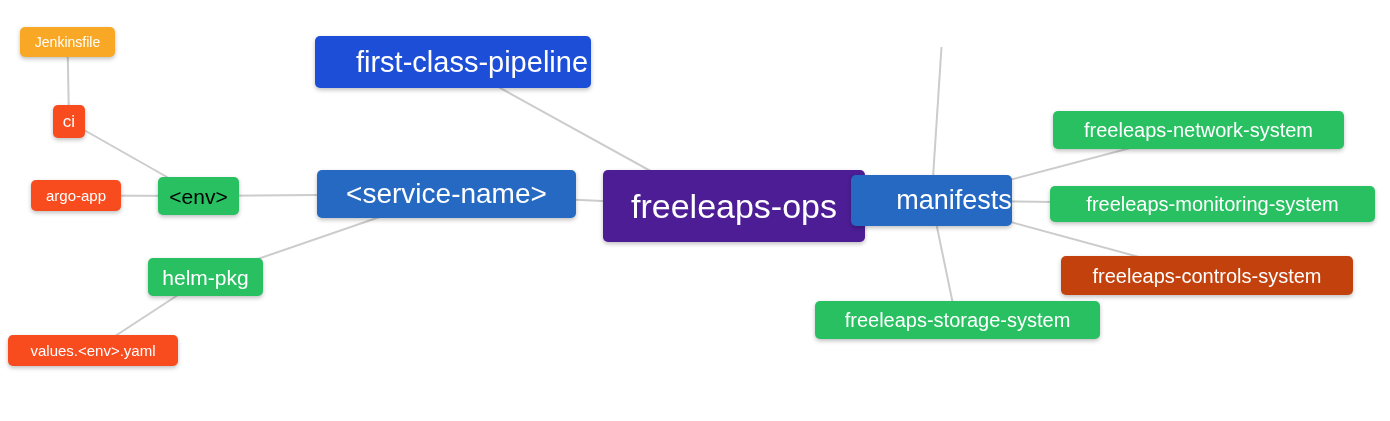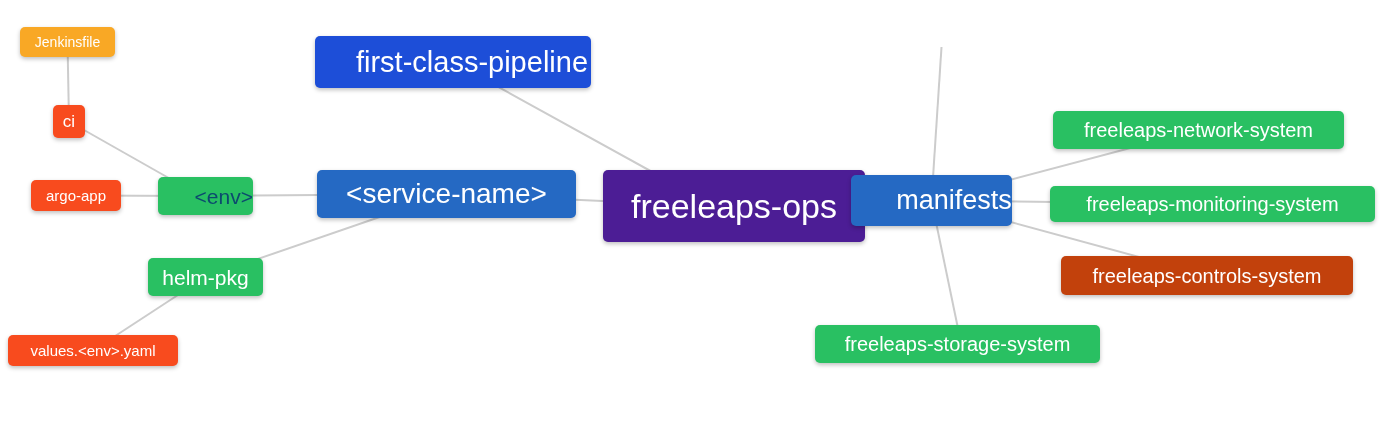--- a/index.html
+++ b/index.html
@@ -60,21 +60,21 @@
 
   <div class="node" style="left: 20px; top: 27px; width: 95px; height: 30px; font-size: 14px; background: rgb(249, 168, 37); color: rgb(255, 255, 255); text-align: center;">
       <span>Jenkinsfile</span>
     </div>
   <div class="node" style="left: 53px; top: 105px; width: 32px; height: 33px; font-size: 17px; background: rgb(248, 75, 30); color: rgb(255, 255, 255);">
       <span>ci</span>
     </div>
   <div class="node" style="left: 31px; top: 180px; width: 90px; height: 31px; font-size: 15px; background: rgb(248, 75, 30); color: rgb(255, 255, 255);">
       <span>argo-app</span>
     </div>
-  <div class="node" style="left: 158px; top: 177px; width: 95px; height: 38px; font-size: 21px; background: rgb(41, 192, 98); color: #0c4a6e; justify-content: flex-end;">
+  <div class="node" style="left: 158px; top: 177px; width: 81px; height: 38px; font-size: 21px; background: rgb(41, 192, 98); color: #000000;">
       <span>&lt;env&gt;</span>
     </div>
   <div class="node" style="left: 148px; top: 258px; width: 115px; height: 38px; font-size: 21px; background: rgb(41, 192, 98); color: rgb(255, 255, 255);">
       <span>helm-pkg</span>
     </div>
   <div class="node" style="left: 8px; top: 335px; width: 170px; height: 31px; font-size: 15px; background: rgb(248, 75, 30); color: rgb(255, 255, 255);">
       <span>values.&lt;env&gt;.yaml</span>
     </div>
   <div class="node" style="left: 315px; top: 36px; width: 276px; height: 52px; font-size: 29px; background: #1d4ed8; color: rgb(255, 255, 255); padding-left: 38px;">
       <span>first-class-pipeline</span>
@@ -90,16 +90,16 @@
     </div>
   <div class="node" style="left: 1053px; top: 111px; width: 291px; height: 38px; font-size: 20px; background: rgb(41, 192, 98); color: rgb(255, 255, 255);">
       <span>freeleaps-network-system</span>
     </div>
   <div class="node" style="left: 1050px; top: 186px; width: 325px; height: 36px; font-size: 20px; background: rgb(41, 192, 98); color: rgb(255, 255, 255);">
       <span>freeleaps-monitoring-system</span>
     </div>
   <div class="node" style="left: 1061px; top: 256px; width: 292px; height: 39px; font-size: 20px; background: #c2410c; color: rgb(255, 255, 255);">
       <span>freeleaps-controls-system</span>
     </div>
-  <div class="node" style="left: 815px; top: 325px; width: 285px; height: 38px; font-size: 20px; background: rgb(41, 192, 98); color: rgb(255, 255, 255);">
+  <div class="node" style="left: 815px; top: 301px; width: 285px; height: 38px; font-size: 20px; background: rgb(41, 192, 98); color: rgb(255, 255, 255);">
       <span>freeleaps-storage-system</span>
     </div>
 </div>
 
 </body></html>

